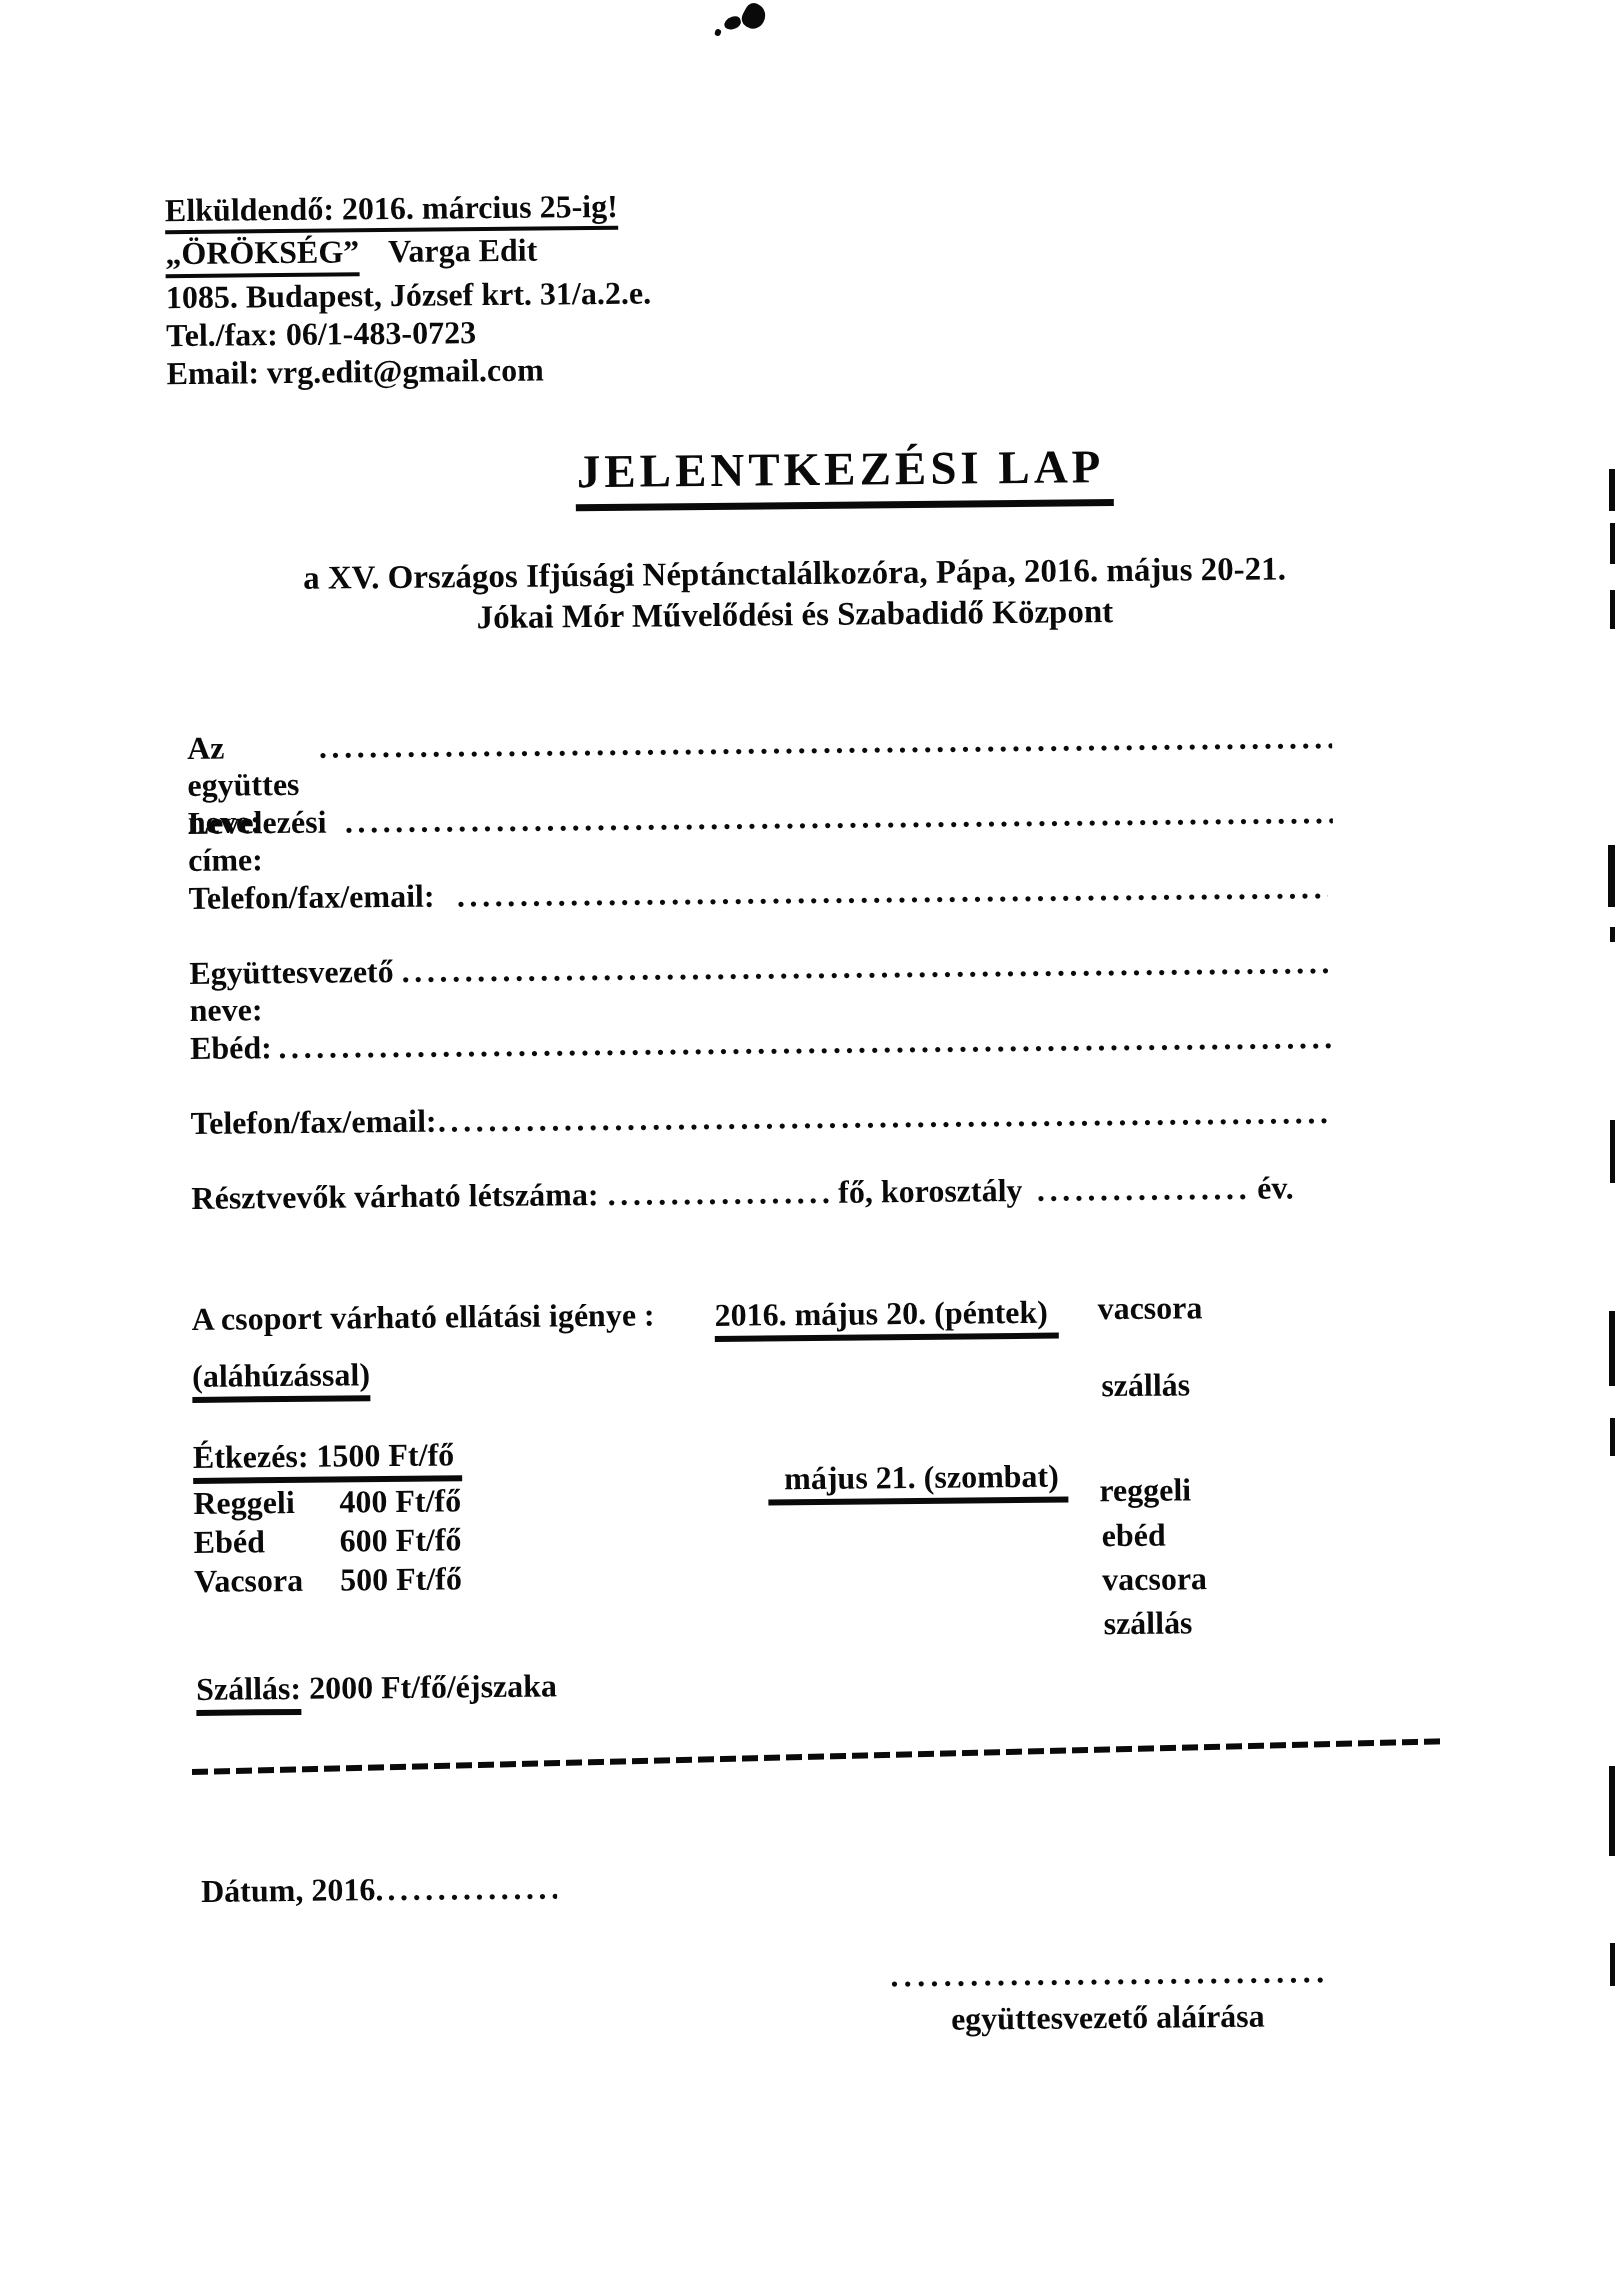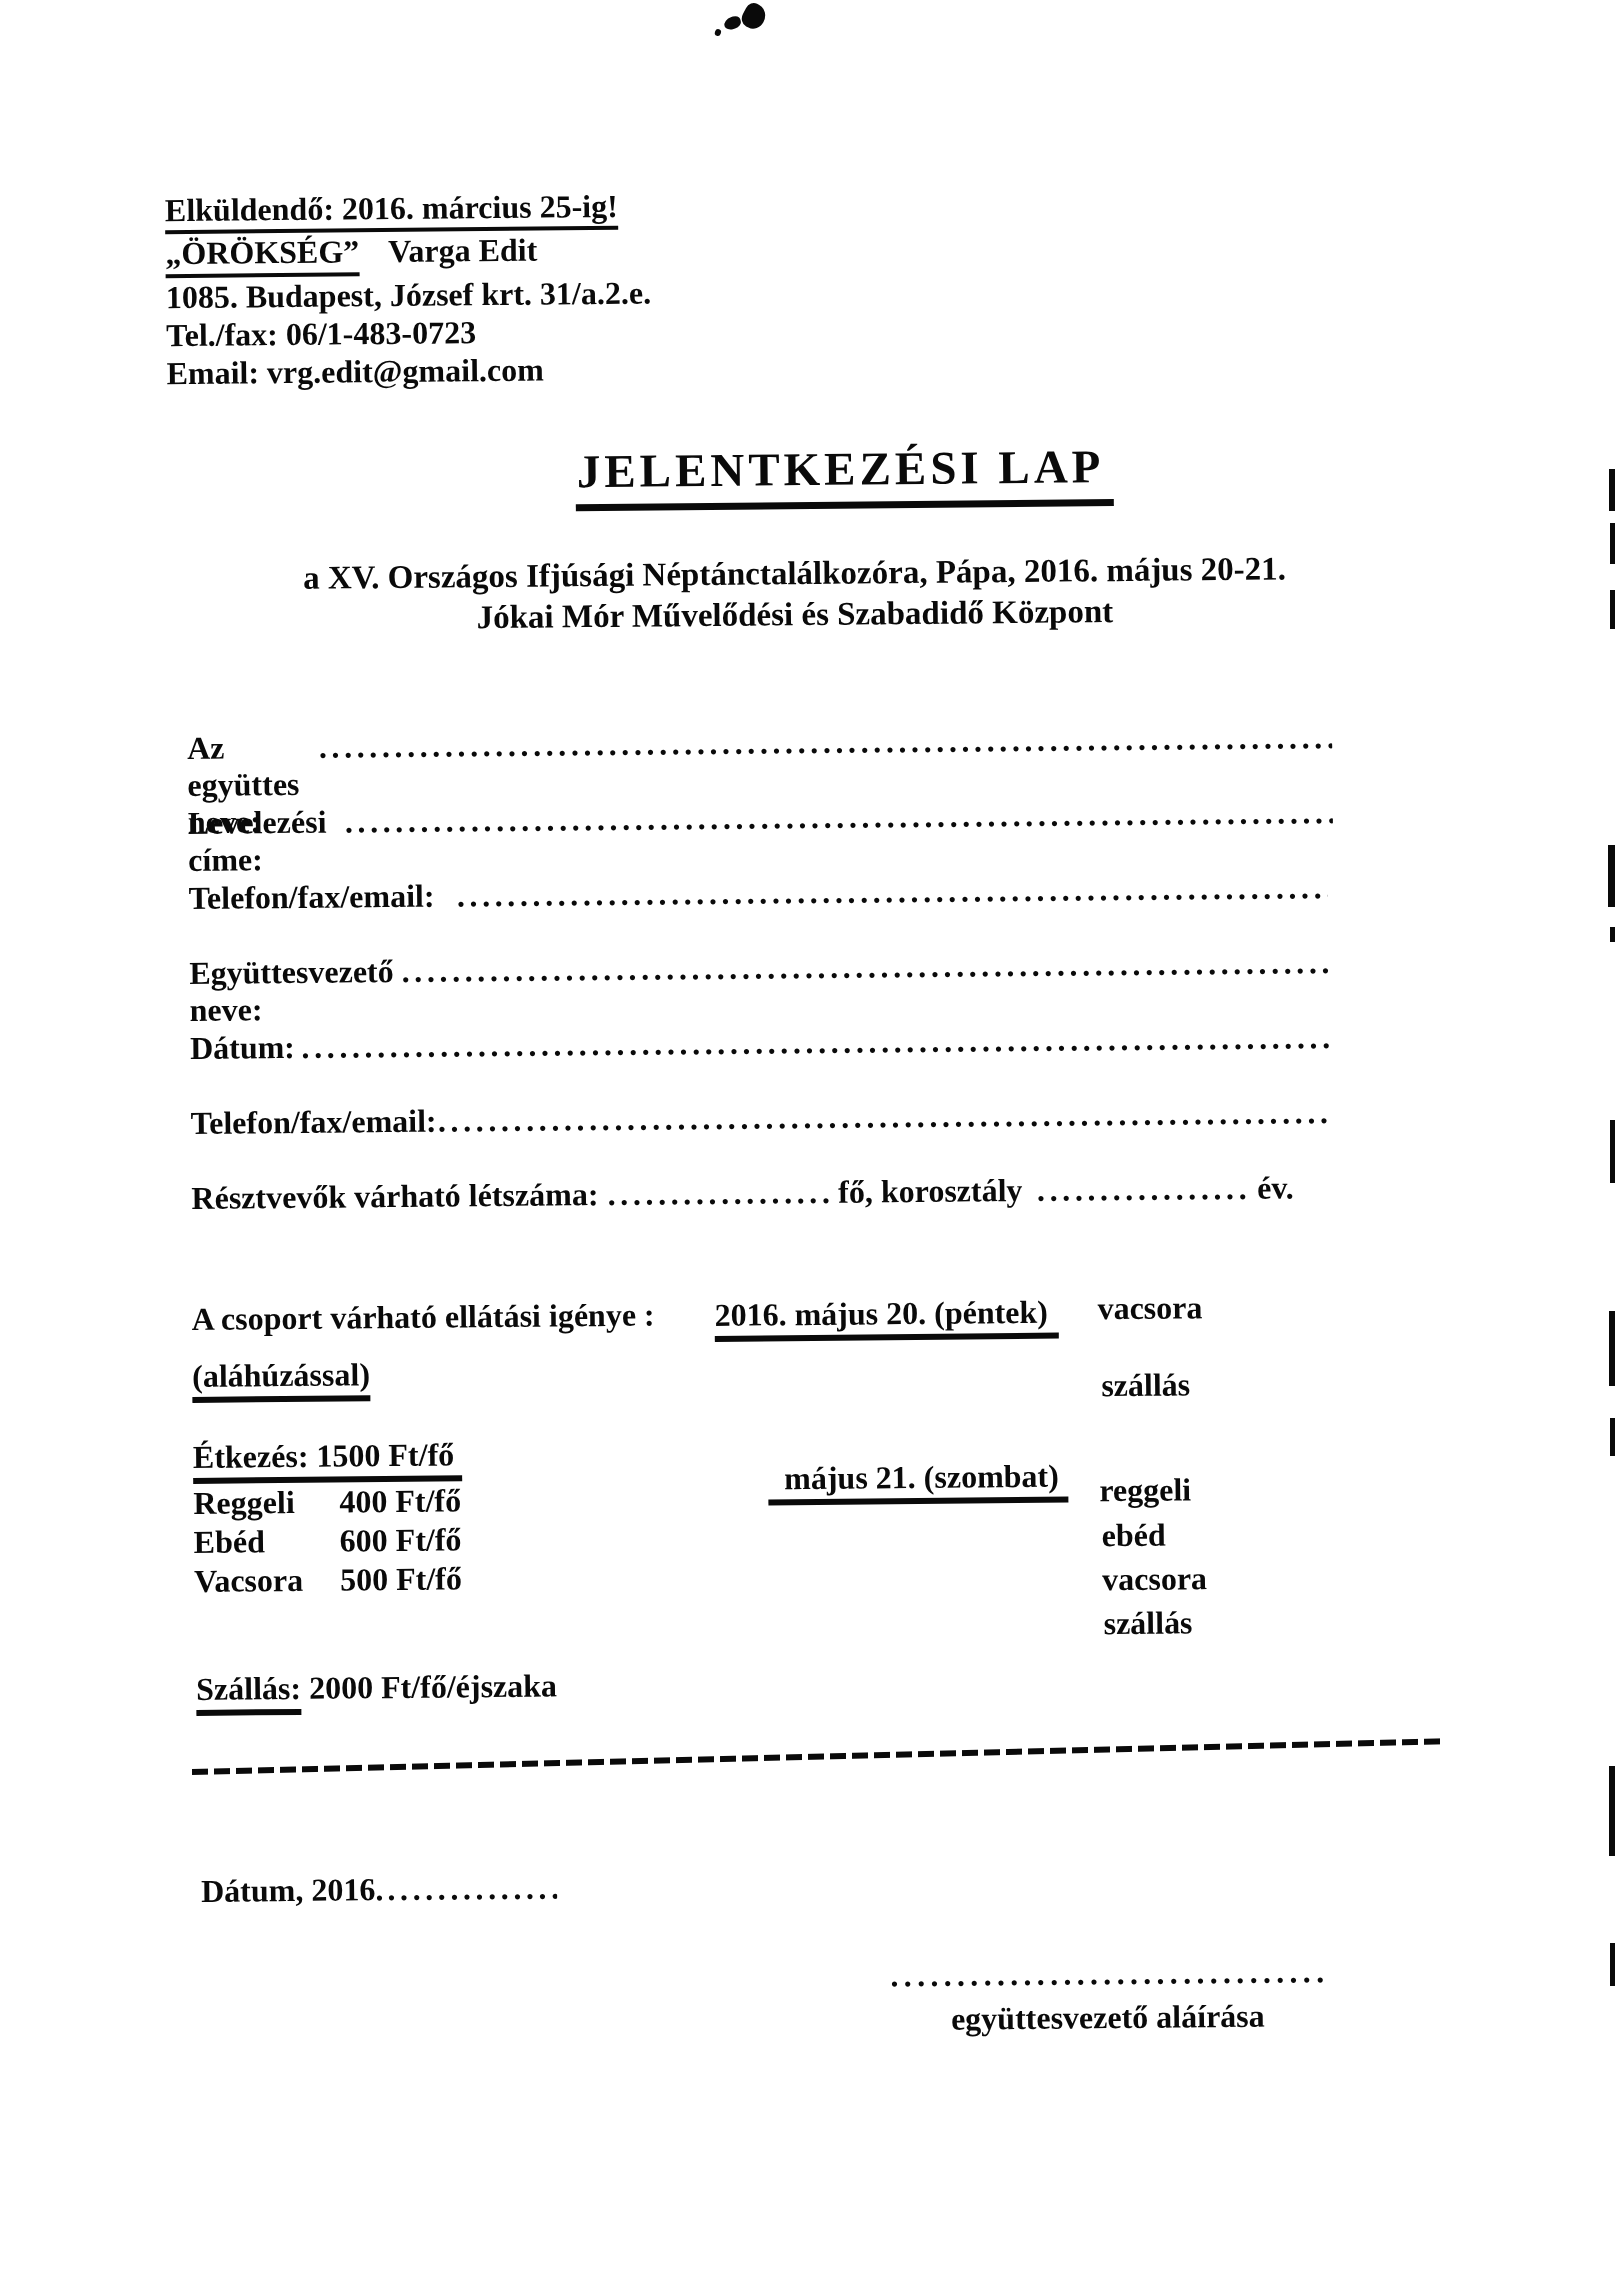--- a/index.html
+++ b/index.html
@@ -78,21 +78,21 @@
     </div>
     <div class="leader-row body-t" style="left:191px;top:874px;width:1139px;">
       <span>Telefon/fax/email:</span>
       <span class="dots" style="margin-left:22.4px;">................................................................................................................................................................</span>
     </div>
     <div class="leader-row body-t" style="left:191px;top:949px;width:1144px;">
       <span>Együttesvezető neve:</span>
       <span class="dots" style="margin-left:8px;">................................................................................................................................................................</span>
     </div>
     <div class="leader-row body-t" style="left:191px;top:1024px;width:1142px;">
-      <span>Dátum:</span>
+      <span>Ebéd:</span>
       <span class="dots" style="margin-left:6.6px;">................................................................................................................................................................</span>
     </div>
     <div class="leader-row body-t" style="left:191px;top:1099px;width:1138px;">
       <span>Telefon/fax/email:</span>
       <span class="dots" style="margin-left:1.3px;">................................................................................................................................................................</span>
     </div>
 
     <div class="leader-row body-t" style="left:191px;top:1174px;width:1185px;">
       <span>Résztvevők várható létszáma:</span>
       <span class="dots-fixed" style="width:224px;margin-left:9.2px;">................................................................................................................................................................</span>

